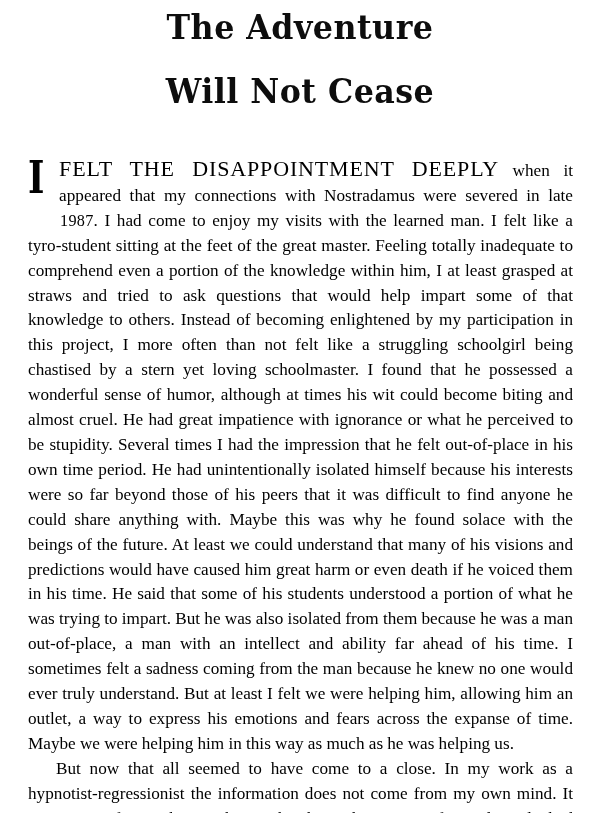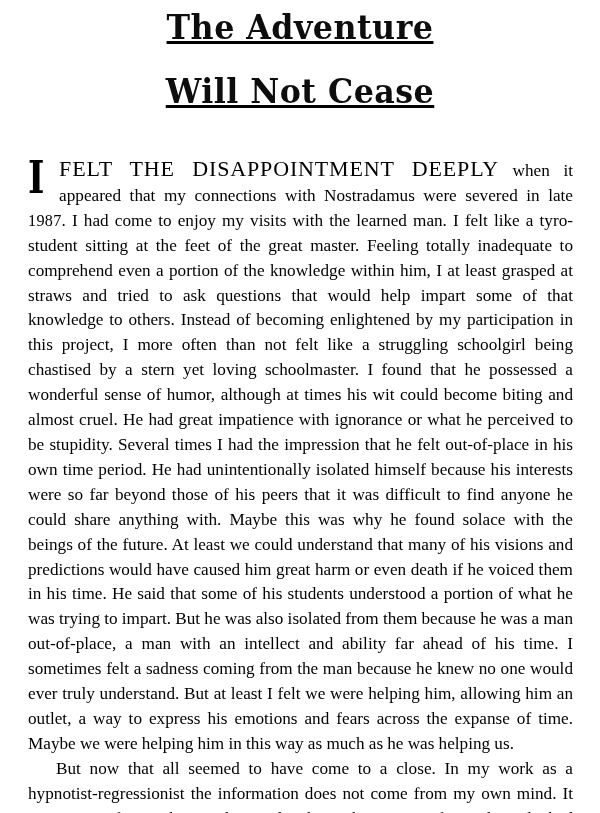--- a/index.html
+++ b/index.html
@@ -23,21 +23,20 @@
     background: #ffffff;
   }
 
   
   .chapter-title {
     position: absolute;
     top: 6px;
     left: 0;
     width: 600px;
     text-align: center;
-    text-decoration: underline;
   }
   .title-line {
     font-family: "DejaVu Serif", "Liberation Serif", serif;
     font-weight: 700;
     font-size: 33px;
     line-height: 44px;
     letter-spacing: 0.5px;
     color: #0d0d0d;
     white-space: nowrap;
     
@@ -86,20 +85,21 @@
   .smallcaps {
     font-variant: small-caps;
     font-size: 22px;
     letter-spacing: 0.85px;
     word-spacing: 1.6px;
   }
 
   .oldstyle-num {
     font-size: 16.2px;
     letter-spacing: 0.3px;
+    margin-left: 32px;
   }
 </style>
 </head>
 <body>
 
 <div class="page">
 
   <div class="chapter-title">
     <div class="title-line title-line-1">The Adventure</div>
     <div class="title-line title-line-2">Will Not Cease</div>

